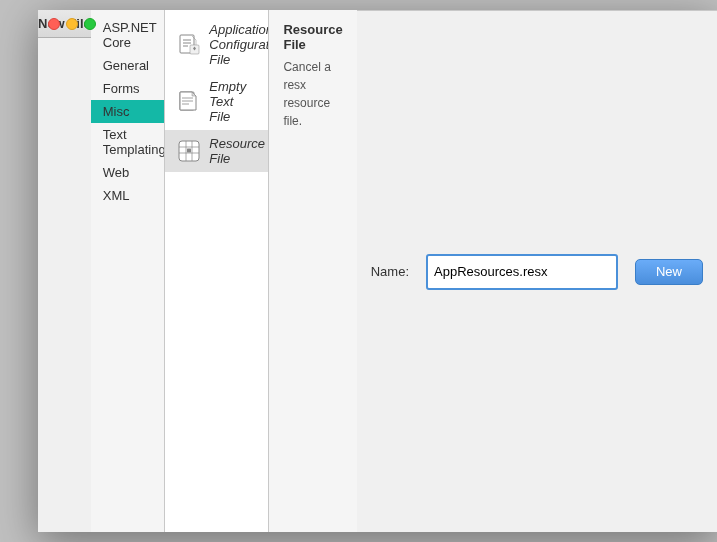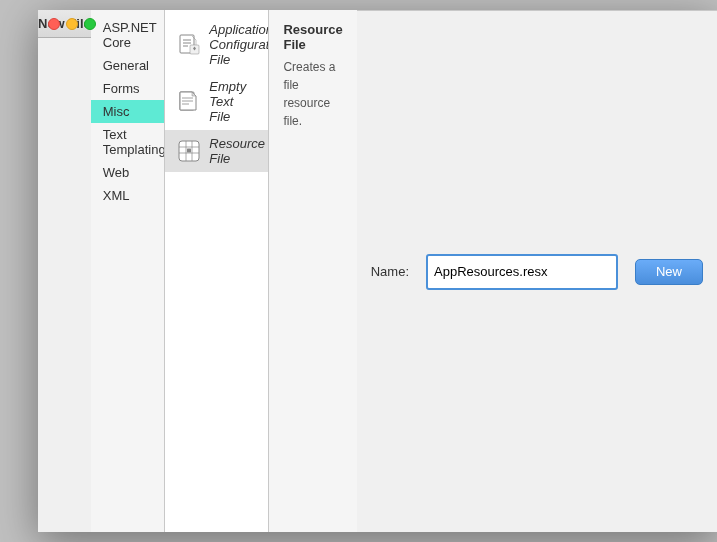--- a/index.html
+++ b/index.html
@@ -77,21 +77,21 @@
     }
 
     .sidebar-item {
       padding: 4px 12px;
       cursor: pointer;
       color: #333;
       font-size: 13px;
     }
 
     .sidebar-item.selected {
-      background: #5eead4;
+      background: #14b8a6;
     }
 
     .file-list {
       width: 280px;
       border-right: 1px solid #c8c8c8;
       background: #fff;
       padding: 6px 0;
       overflow-y: auto;
     }
 
@@ -273,21 +273,21 @@
             <rect x="9" y="8.5" width="4" height="4" rx="0.5" fill="#888"></rect>
           </svg>
         </div>
         <span class="file-label">Resource File</span>
       </div>
 
     </div>
 
     <div class="detail-panel">
       <div class="detail-title">Resource File</div>
-      <div class="detail-desc">Creates a file resource file.</div>
+      <div class="detail-desc">Cancel a resx resource file.</div>
     </div>
 
   </div>
 
   <div class="bottom-bar">
     <label class="name-label">Name:</label>
     <input class="name-input" type="text" value="AppResources.resx" style="">
     <div class="button-group">
       <button class="btn btn-new">New</button>
     </div>

